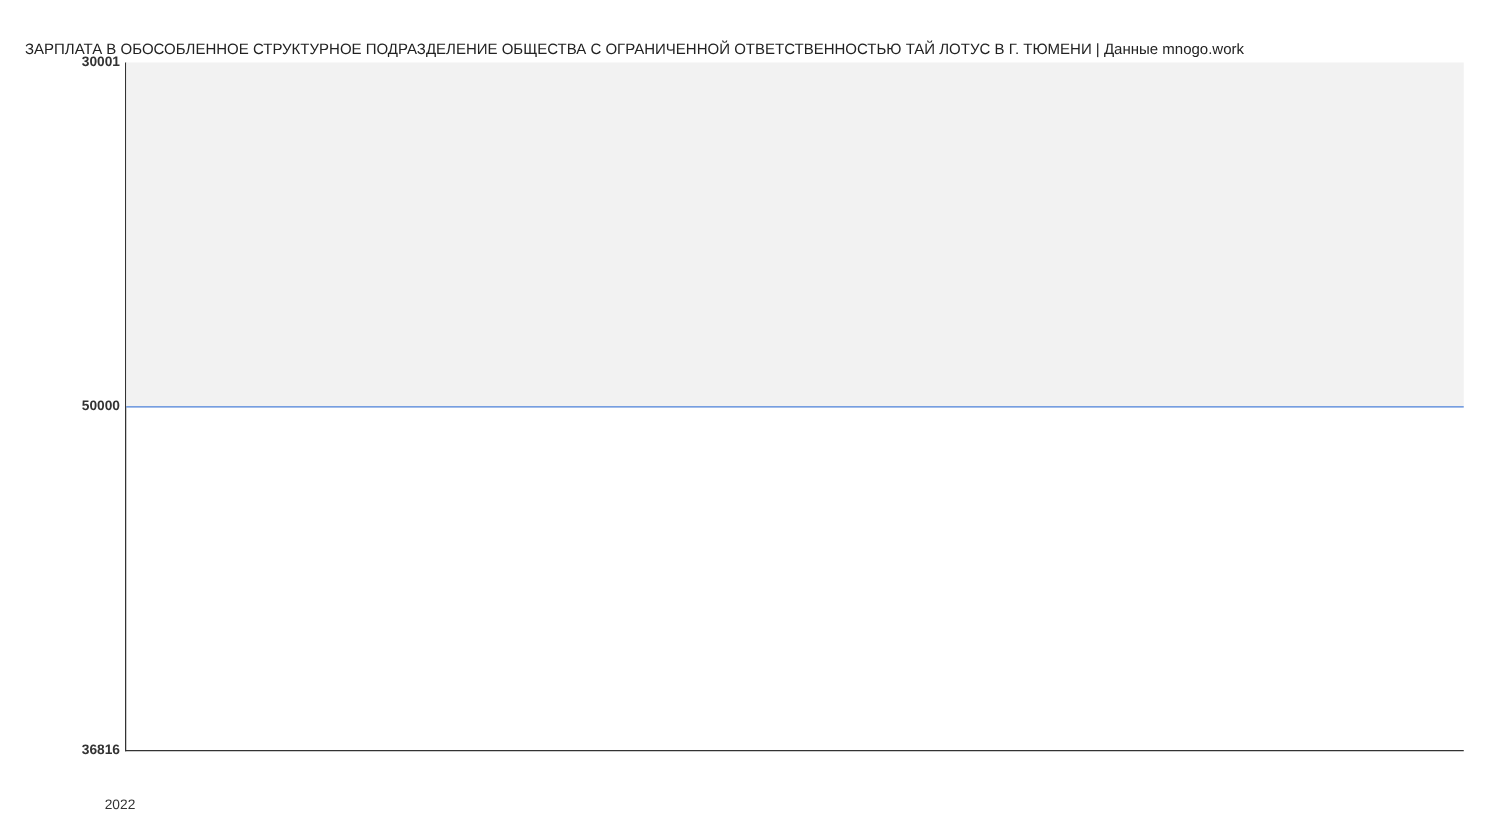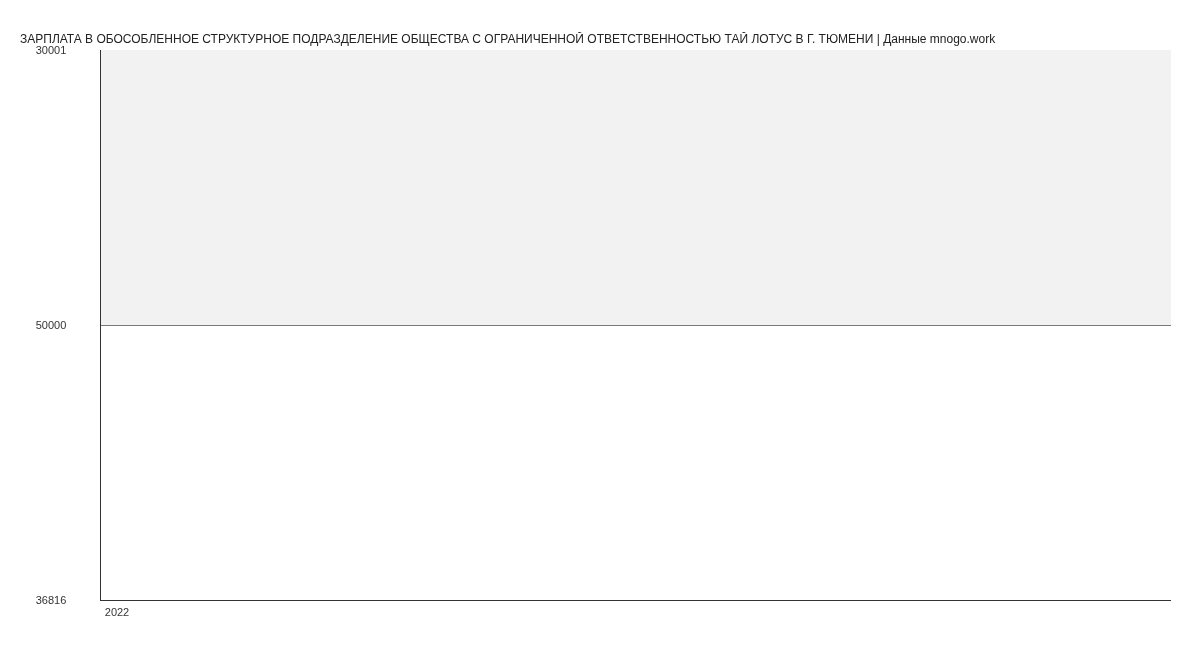--- a/index.html
+++ b/index.html
@@ -50,24 +50,25 @@
     left: 0;
     top: 50%;
     width: 100%;
     height: 0;
     border-top: 1.5px solid #4a7fd6;
   }
   .y-tick {
     position: absolute;
     right: 1104px;
     width: 90px;
-    text-align: center;
+    text-align: right;
     font-size: 11px;
     color: #333;
     transform: translateY(-50%);
+    font-weight: bold;
   }
   .x-tick {
     position: absolute;
     top: 606px;
     font-size: 11px;
     color: #333;
     transform: translateX(-50%);
   }
 </style>
 </head>
@@ -78,15 +79,15 @@
 
   <div class="plot-area">
     <div class="shaded"></div>
     <div class="data-line"></div>
   </div>
 
   <div class="y-tick" style="top:50px;">30001</div>
   <div class="y-tick" style="top:325px;">50000</div>
   <div class="y-tick" style="top:600px;">36816</div>
 
-  <div class="x-tick" style="left:117px;">2022</div>
+  <div class="x-tick" style="left:96px;margin-top:32px;">2022</div>
   <div class="x-tick" style="left:1224px;">2024</div>
 </div>
 
 </body></html>

